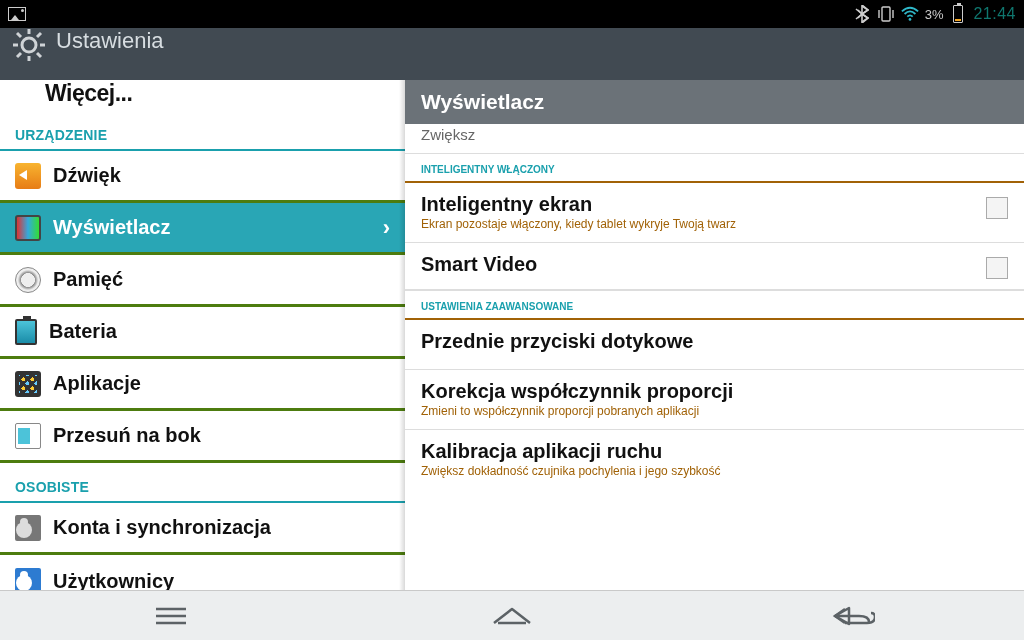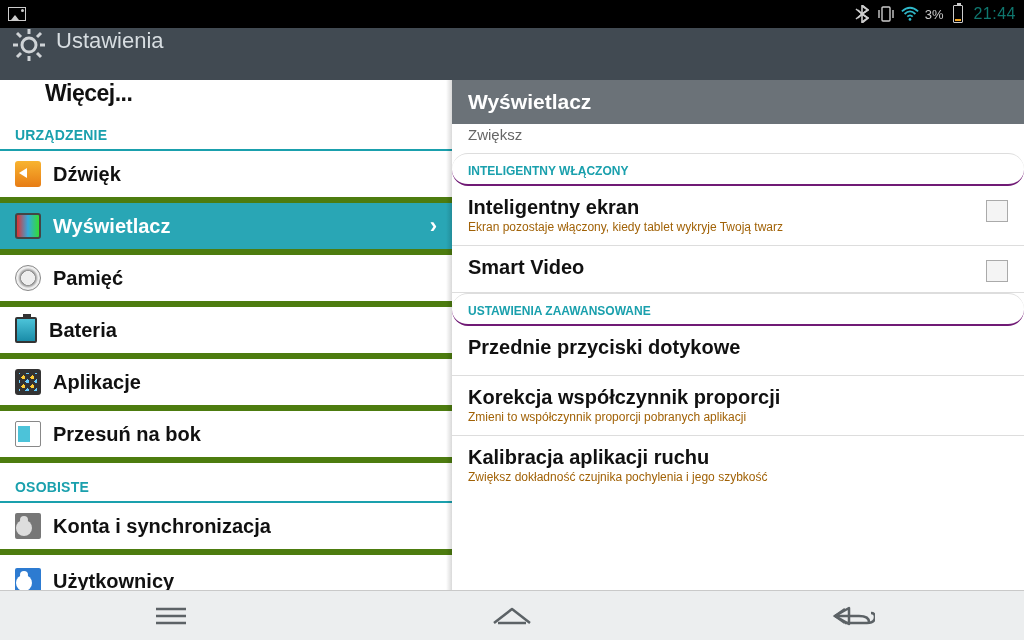--- a/index.html
+++ b/index.html
@@ -18,28 +18,28 @@
   .pic-icon { width:18px;height:14px; border:1.5px solid #ccc; position:relative;}
   .pic-icon::after{content:"";position:absolute;bottom:0;left:2px;border-left:4px solid transparent;border-right:4px solid transparent;border-bottom:5px solid #ccc;}
   .pic-icon::before{content:"";position:absolute;top:1px;right:1px;width:3px;height:3px;border-radius:50%;background:#ccc;}
 
   
   .header-bar { height: 52px; background: #414a52; display: flex; align-items: flex-start; padding: 0 12px; color:#ddd; gap:10px; }
   .header-title { font-size: 22px; font-weight:400; color:#d7dde1; }
 
   
   .body { display:flex; height: calc(640px - 28px - 52px - 50px); }
-  .sidebar { width: 452px; background:#fff; overflow:hidden; position:relative;}
+  .sidebar { width: 405px; background:#fff; overflow:hidden; position:relative;}
   .sidebar::after { content:""; position:absolute; top:0; right:0; width:6px; height:100%; background:linear-gradient(90deg,rgba(0,0,0,0) 0%, rgba(0,0,0,0.15) 100%); }
   .detail { flex:1; background:#fff; display:flex; flex-direction:column; }
 
   
   .sb-partial { padding: 0 15px 4px 45px; font-size:23px; font-weight:700; color:#111; letter-spacing:-0.5px;}
   .sb-section-header { color:#1aa0ad; font-size:14px; font-weight:700; padding: 16px 15px 6px 15px; border-bottom:2px solid #1aa0ad; letter-spacing:0.2px;}
-  .sb-item { display:flex; align-items:center; height:52px; padding:0 15px; border-bottom:6px solid #4d7c0f; gap:12px; font-size:20px; font-weight:600; color:#111; }
+  .sb-item { display:flex; align-items:center; height:52px; padding:0 15px; border-bottom:3px solid #4d7c0f; gap:12px; font-size:20px; font-weight:600; color:#111; }
   .sb-item.selected { background:#29a6b5; color:#fff; position:relative;}
   .sb-item.selected .chev { margin-left:auto; color:#fff; font-size:22px;}
   .sb-icon { width:26px; height:26px; display:inline-flex; align-items:center; justify-content:center; }
   .ico-sound { background:linear-gradient(#f8b430,#e77c15); border-radius:3px; position:relative;}
   .ico-sound::after{content:"";position:absolute;left:4px; top:7px;border-top:5px solid transparent;border-bottom:5px solid transparent;border-right:8px solid #fff;}
   .ico-display { background:linear-gradient(90deg,#d33,#3ad,#3d3); border-radius:3px; border:2px solid #444;}
   .ico-storage { background:radial-gradient(circle,#eee 40%,#888 42%,#eee 60%); border-radius:50%; border:1px solid #888;}
   .ico-battery { width:22px;height:26px;border:2px solid #333;border-radius:2px;background:linear-gradient(#4cc3d9,#1a8ca8);position:relative;}
   .ico-battery::before{content:"";position:absolute;top:-5px;left:6px;width:8px;height:3px;background:#333;}
   .ico-apps { background:#333;border-radius:3px; position:relative;}
@@ -50,21 +50,21 @@
   .ico-slide::after{content:"";position:absolute;left:2px;top:4px;width:12px;height:16px;background:#4cc3d9;}
   .ico-account { background:#777;border-radius:2px;position:relative;}
   .ico-account::after{content:"";position:absolute;left:5px;top:3px;width:8px;height:8px;border-radius:50%;background:#ddd;box-shadow:0 8px 0 4px #ddd;}
   .ico-users { background:#2d7bd1;border-radius:2px;position:relative;}
   .ico-users::after{content:"";position:absolute;left:5px;top:3px;width:8px;height:8px;border-radius:50%;background:#fff;box-shadow:0 8px 0 4px #fff;}
 
   
   .detail-header { height:44px; background:#6b7278; color:#fff; display:flex; align-items:center; padding:0 16px; font-size:21px; font-weight:600;}
   .detail-body { flex:1; overflow:hidden; }
   .d-sub { font-size:15px; color:#666; padding:2px 16px 10px 16px;}
-  .d-section { color:#1aa0ad; font-size:12px; font-weight:700; padding:10px 16px 6px 16px; border-bottom:2px solid #701a75; border-top:1px solid #ddd;border-radius:16px;}
+  .d-section { color:#1aa0ad; font-size:10px; font-weight:700; padding:10px 16px 6px 16px; border-bottom:2px solid #a16207; border-top:1px solid #ddd;}
   .d-row { padding:10px 16px 10px 16px; border-bottom:1px solid #ddd; display:flex; align-items:flex-start; gap:10px;}
   .d-row .txt { flex:1; }
   .d-title { font-size:20px; font-weight:700; color:#111; }
   .d-desc { font-size:12px; color:#a16207; margin-top:1px; line-height:1.25;}
   .checkbox { width:22px; height:22px; border:1px solid #aaa; background:#f4f4f4; margin-top:4px; flex-shrink:0;}
   
   
   .navbar { height:50px; background:#eceeef; border-top:1px solid #c9c9c9; display:flex; align-items:center; justify-content:space-around;}
   .nav-btn { width:70px; height:32px; display:flex; align-items:center; justify-content:center; color:#5c6266;}
 </style>

